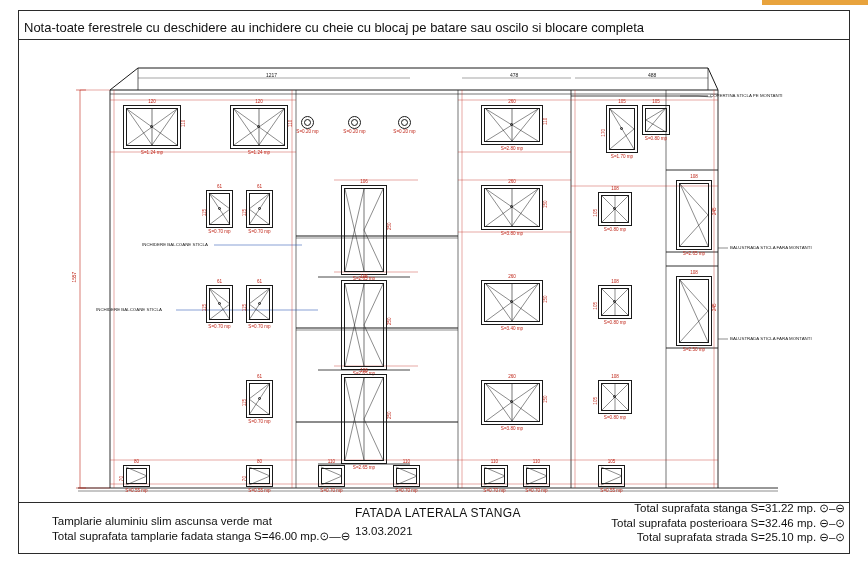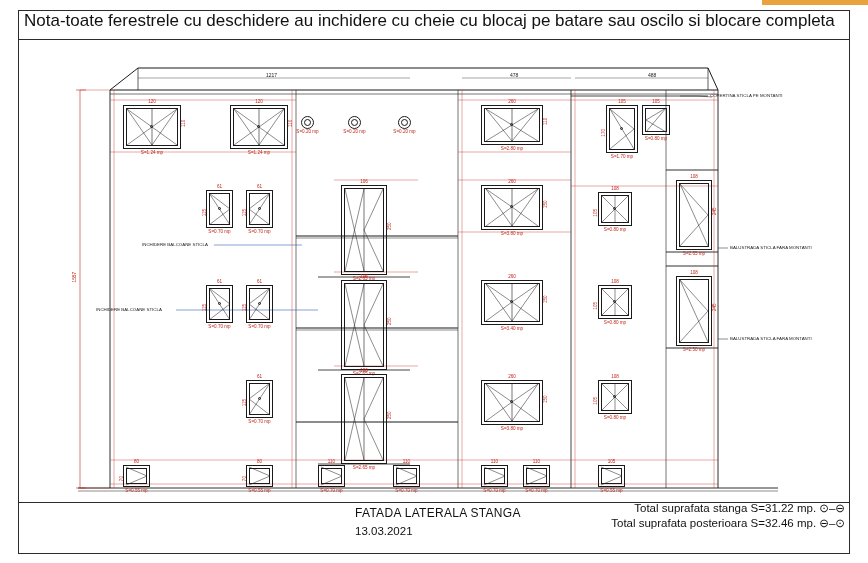--- a/index.html
+++ b/index.html
@@ -40,22 +40,22 @@
     left: 18px;
     top: 10px;
     width: 832px;
     height: 30px;
     border-bottom: 1px solid #2b2b2b;
     box-sizing: border-box;
   }
   .note-text {
     position: absolute;
     left: 24px;
-    top: 11px;
-    font-size: 17px;
+    top: 20px;
+    font-size: 13px;
     color: #111;
     white-space: nowrap;
     text-align: right;
   }
   .bottom-rule {
     position: absolute;
     left: 19px;
     top: 502px;
     width: 830px;
     height: 1px;
@@ -685,24 +685,29 @@
         <polyline points="4,4 32,35 4,66" fill="none" stroke="#1a1a1a" stroke-width="0.5"></polyline>
         <polyline points="4,4 32,66" fill="none" stroke="#1a1a1a" stroke-width="0.5"></polyline>
       </svg>
       <div class="wdim">108</div>
       <div class="hdim">245</div>
       <div class="area">S=2.50 mp</div>
     </div>
 
   </div>
 
+  <div class="left-notes">
+    <div>Tamplarie aluminiu slim ascunsa verde mat</div>
+    <div>Total suprafata tamplarie fadata stanga S=46.00 mp.⊙—⊖</div>
+  </div>
 
   <div class="title-block">
     <div class="t1">FATADA LATERALA STANGA</div>
     <div class="t2">13.03.2021</div>
   </div>
 
   <div class="right-notes">
     <div>Total suprafata stanga S=31.22 mp. ⊙–⊖</div>
     <div>Total suprafata posterioara S=32.46 mp. ⊖–⊙</div>
+    <div>Total suprafata strada  S=25.10 mp. ⊖–⊙</div>
   </div>
 
 </div>
 
 </body></html>

